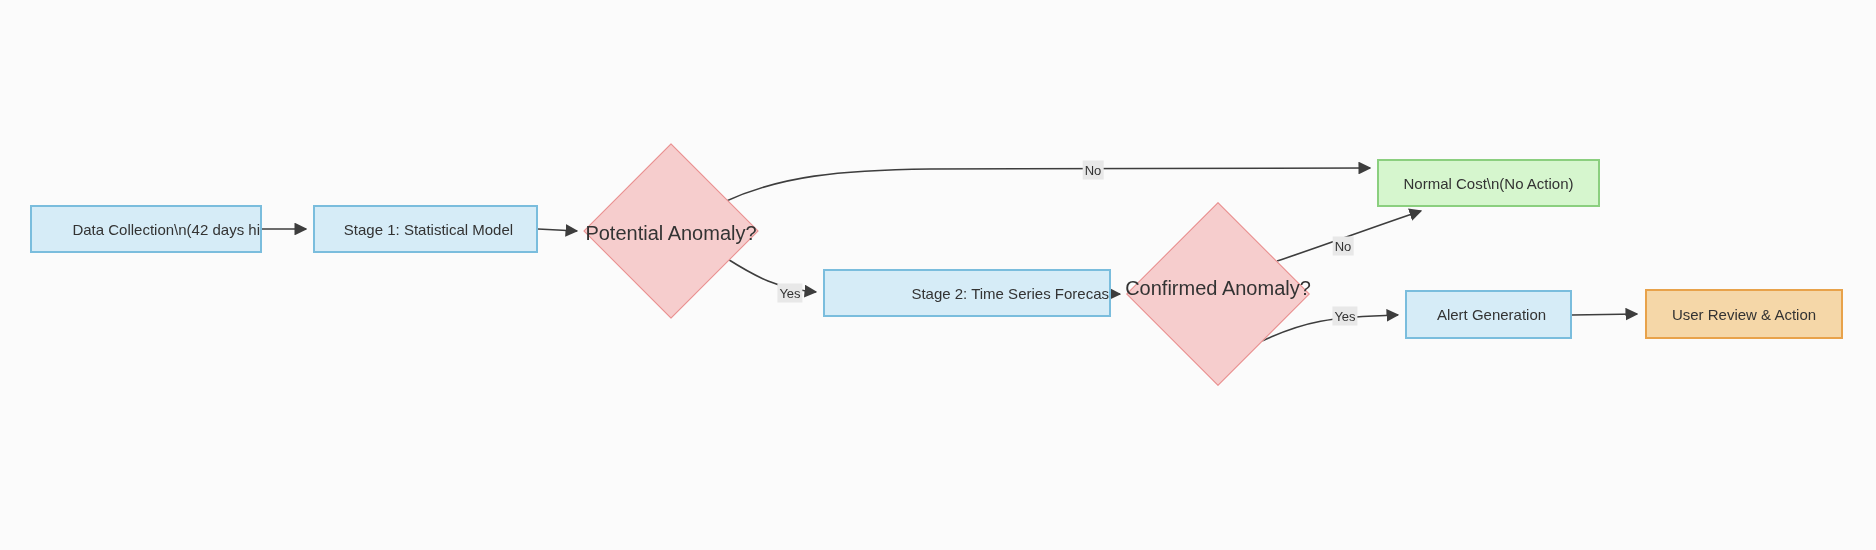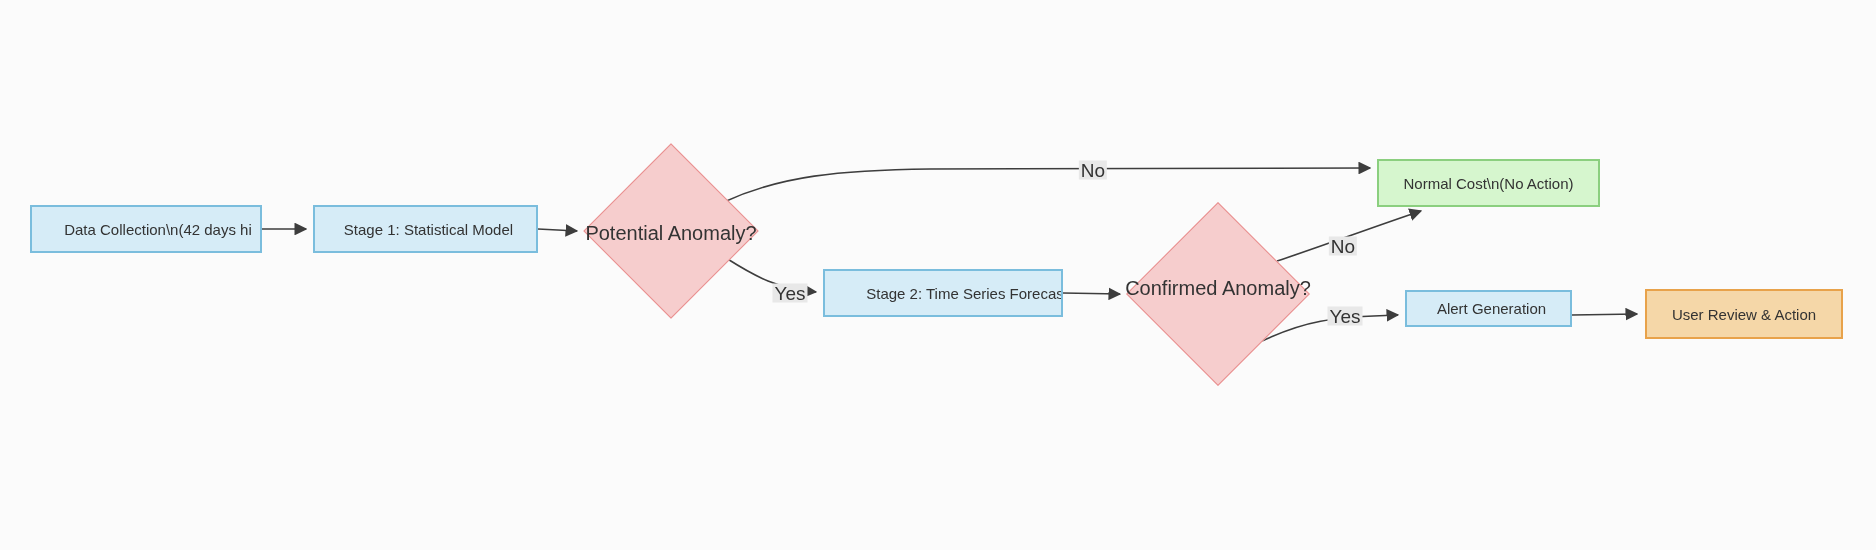--- a/index.html
+++ b/index.html
@@ -17,42 +17,42 @@
   .node{
     position:absolute;
     box-sizing:border-box;
     display:flex;align-items:center;justify-content:center;
     font-size:15px;color:var(--text,#333);
     white-space:nowrap;overflow:hidden;
   }
   .node.process{background:var(--process-fill,#d6ecf7);border:2px solid var(--process-stroke,#7abddd);padding-left:6px;}
   .node.success{background:var(--success-fill,#d6f6ce);border:2px solid var(--success-stroke,#8bcf7f);}
   .node.action{background:var(--action-fill,#f5d7a8);border:2px solid var(--action-stroke,#e8a24a);}
-  .node.left-text{justify-content:center;}
+  .node.left-text{justify-content:flex-end;}
 
   .diamond{
     position:absolute;
     box-sizing:border-box;
     background:var(--decision-fill,#f6cdcd);
     border:1.6px solid var(--decision-stroke,#e98f8f);
     transform:rotate(45deg);
   }
   .diamond-label{
     position:absolute;
     width:190px;
     text-align:center;
     font-size:20px;color:var(--text,#333);
     white-space:nowrap;
   }
   .edge-label{
     position:absolute;
     transform:translate(-50%,-50%);
     background:var(--label-bg,#e8e8e8);
     color:var(--text,#333);
-    font-size:19px;
+    font-size:13px;
     padding:0 2px;
     line-height:19px;
   }
 </style>
 </head>
 <body>
 
 <div class="canvas">
 
   <svg class="edges" xmlns="http://www.w3.org/2000/svg">
@@ -72,25 +72,25 @@
   </svg>
 
   <div class="node process left-text" style="left:30px;top:205px;width:232px;height:48px;padding-left:24px;">
     <span>Data Collection\n(42 days hi</span>
   </div>
 
   <div class="node process" style="left:313px;top:205px;width:225px;height:48px;">
     <span>Stage 1: Statistical Model</span>
   </div>
 
-  <div class="node process left-text" style="left:823px;top:269px;width:240px;height:48px;padding-left:44px;">
+  <div class="node process left-text" style="left:823px;top:269px;width:288px;height:48px;padding-left:44px;">
     <span>Stage 2: Time Series Forecas</span>
   </div>
 
-  <div class="node process" style="left:1405px;top:290px;width:167px;height:37px;">
+  <div class="node process" style="left:1405px;top:290px;width:167px;height:49px;">
     <span>Alert Generation</span>
   </div>
 
   <div class="node success" style="left:1377px;top:159px;width:223px;height:48px;">
     <span>Normal Cost\n(No Action)</span>
   </div>
 
   <div class="node action" style="left:1645px;top:289px;width:198px;height:50px;">
     <span>User Review &amp; Action</span>
   </div>

